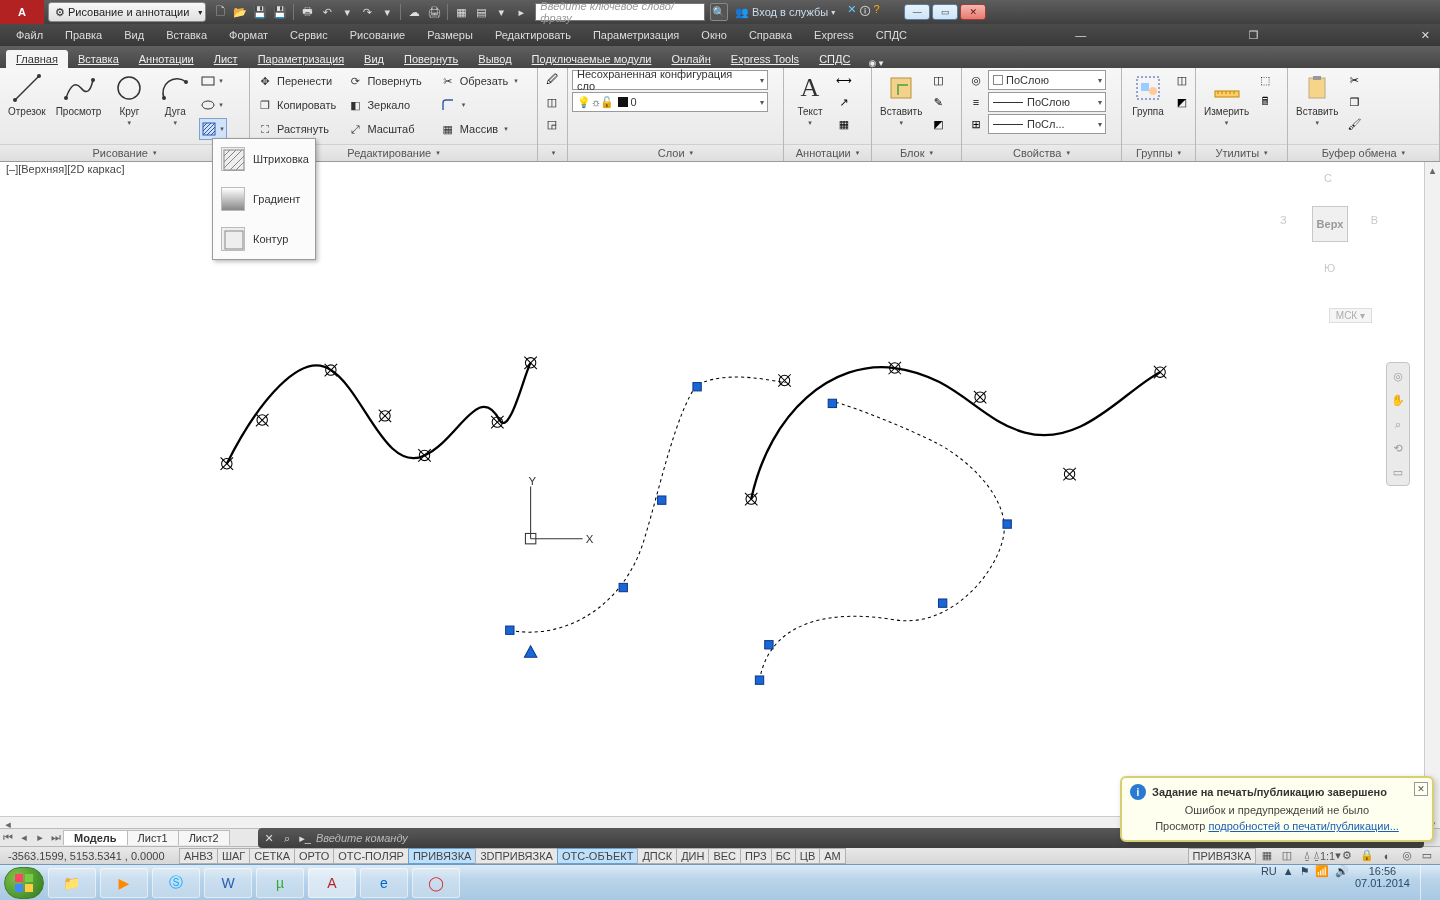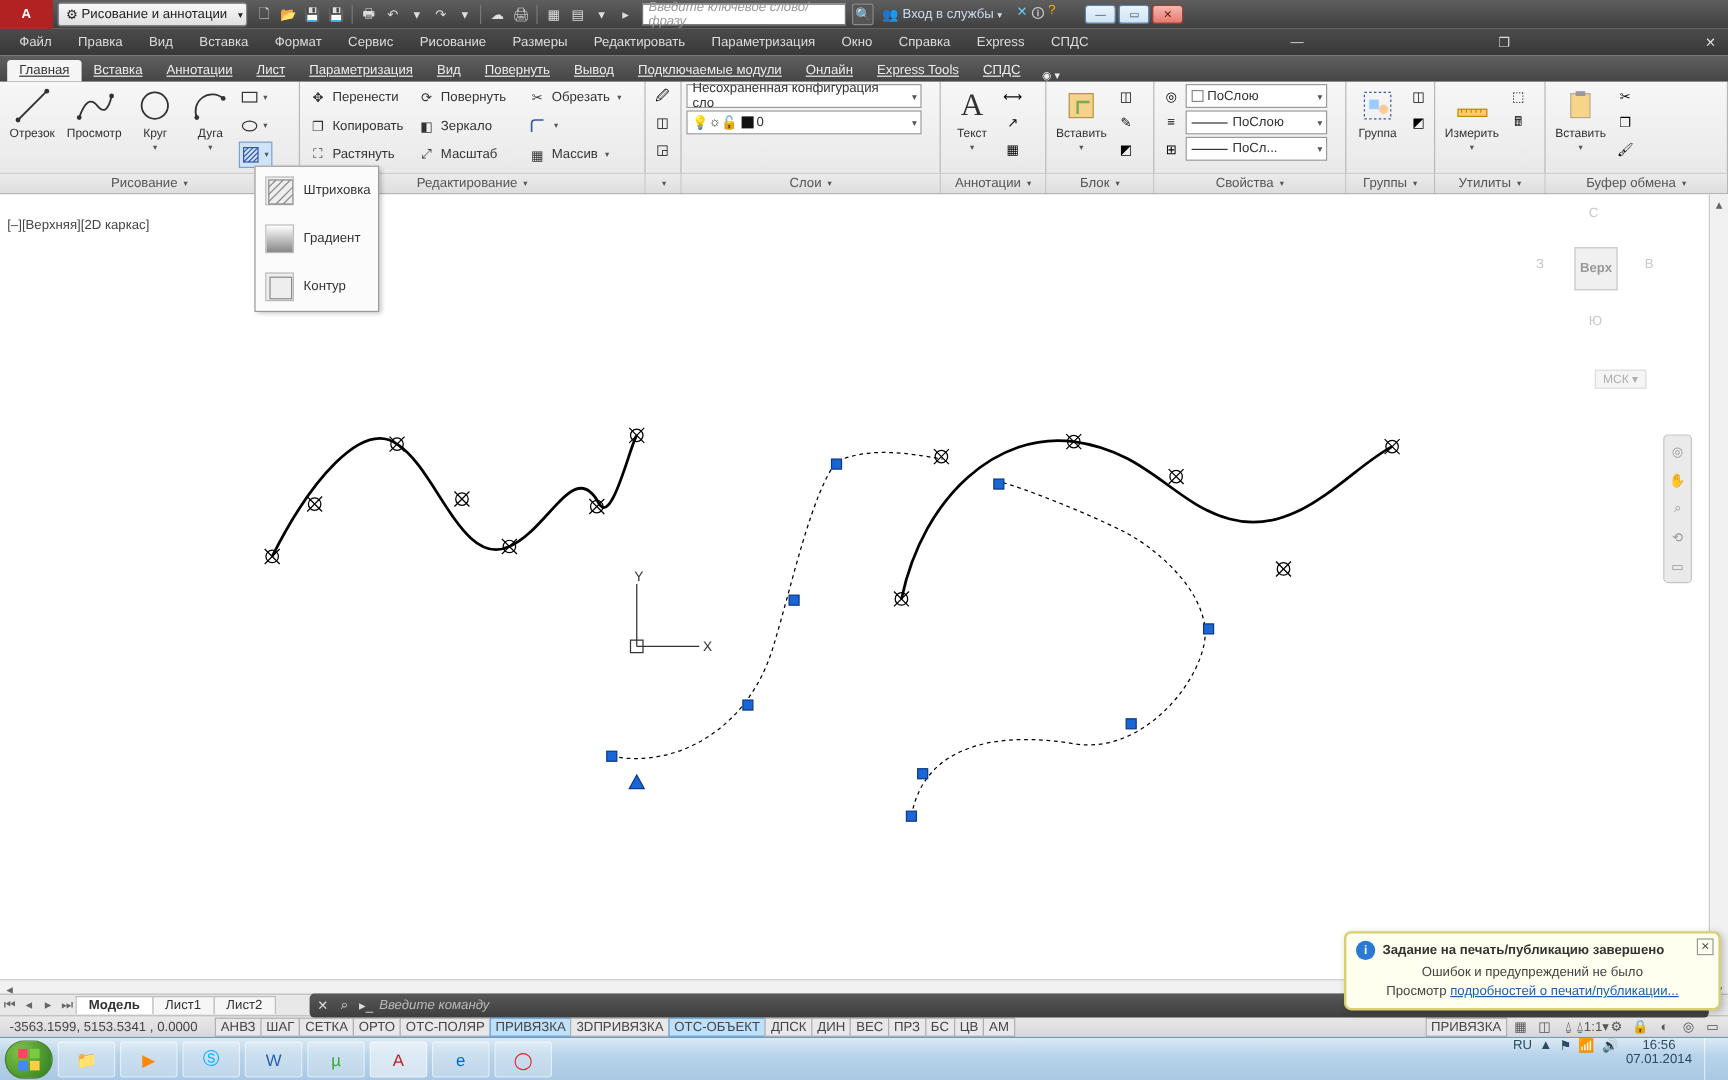--- a/index.html
+++ b/index.html
@@ -46,21 +46,21 @@
 .split-small { display: flex; align-items: center; height: 22px; }
 .split-small .ic { width: 18px; height: 18px; border: 1px solid transparent; display: flex; align-items: center; justify-content: center; }
 .split-small.active { border: 1px solid #7da2ce; background: #cfe4fb; }
 .tri { font-size: 7px; color: #555; padding: 0 2px; }
 .combo { height: 20px; border: 1px solid #9a9a9a; background: #fff; display: flex; align-items: center; padding: 0 16px 0 4px; position: relative; color: #333; }
 .combo::after { content: '▾'; position: absolute; right: 3px; font-size: 8px; color: #555; }
 .small-ic { width: 20px; height: 20px; display: flex; align-items: center; justify-content: center; }
 
 
 .workarea { position: absolute; top: 162px; left: 0; right: 0; bottom: 68px; background: #fff; }
-.view-label { position: absolute; top: 20px; left: 6px; color: #444; }
+.view-label { position: absolute; top: 1px; left: 6px; color: #444; }
 .scrollbar-v { position: absolute; right: 0; top: 0; bottom: 0; width: 16px; background: #f1f1f1; border-left: 1px solid #ccc; }
 .scrollbar-v .arrow { height: 16px; display: flex; align-items: center; justify-content: center; color: #666; }
 .scrollbar-h { position: absolute; left: 0; right: 16px; bottom: 0; height: 16px; background: #f1f1f1; border-top: 1px solid #ccc; display: flex; align-items: center; }
 .scrollbar-h .arrow { width: 16px; display: flex; align-items: center; justify-content: center; color: #666; }
 .canvas-svg { position: absolute; inset: 0; }
 
 
 .dropdown { position: absolute; left: 212px; top: 138px; width: 104px; background: #fbfbfb; border: 1px solid #9a9a9a; box-shadow: 2px 2px 4px rgba(0,0,0,0.25); z-index: 50; }
 .dropdown .ditem { display: flex; align-items: center; gap: 8px; padding: 8px 8px; color: #333; }
 .dropdown .ditem .dic { width: 24px; height: 24px; border: 1px solid #bbb; background: #eee; display: flex; }

